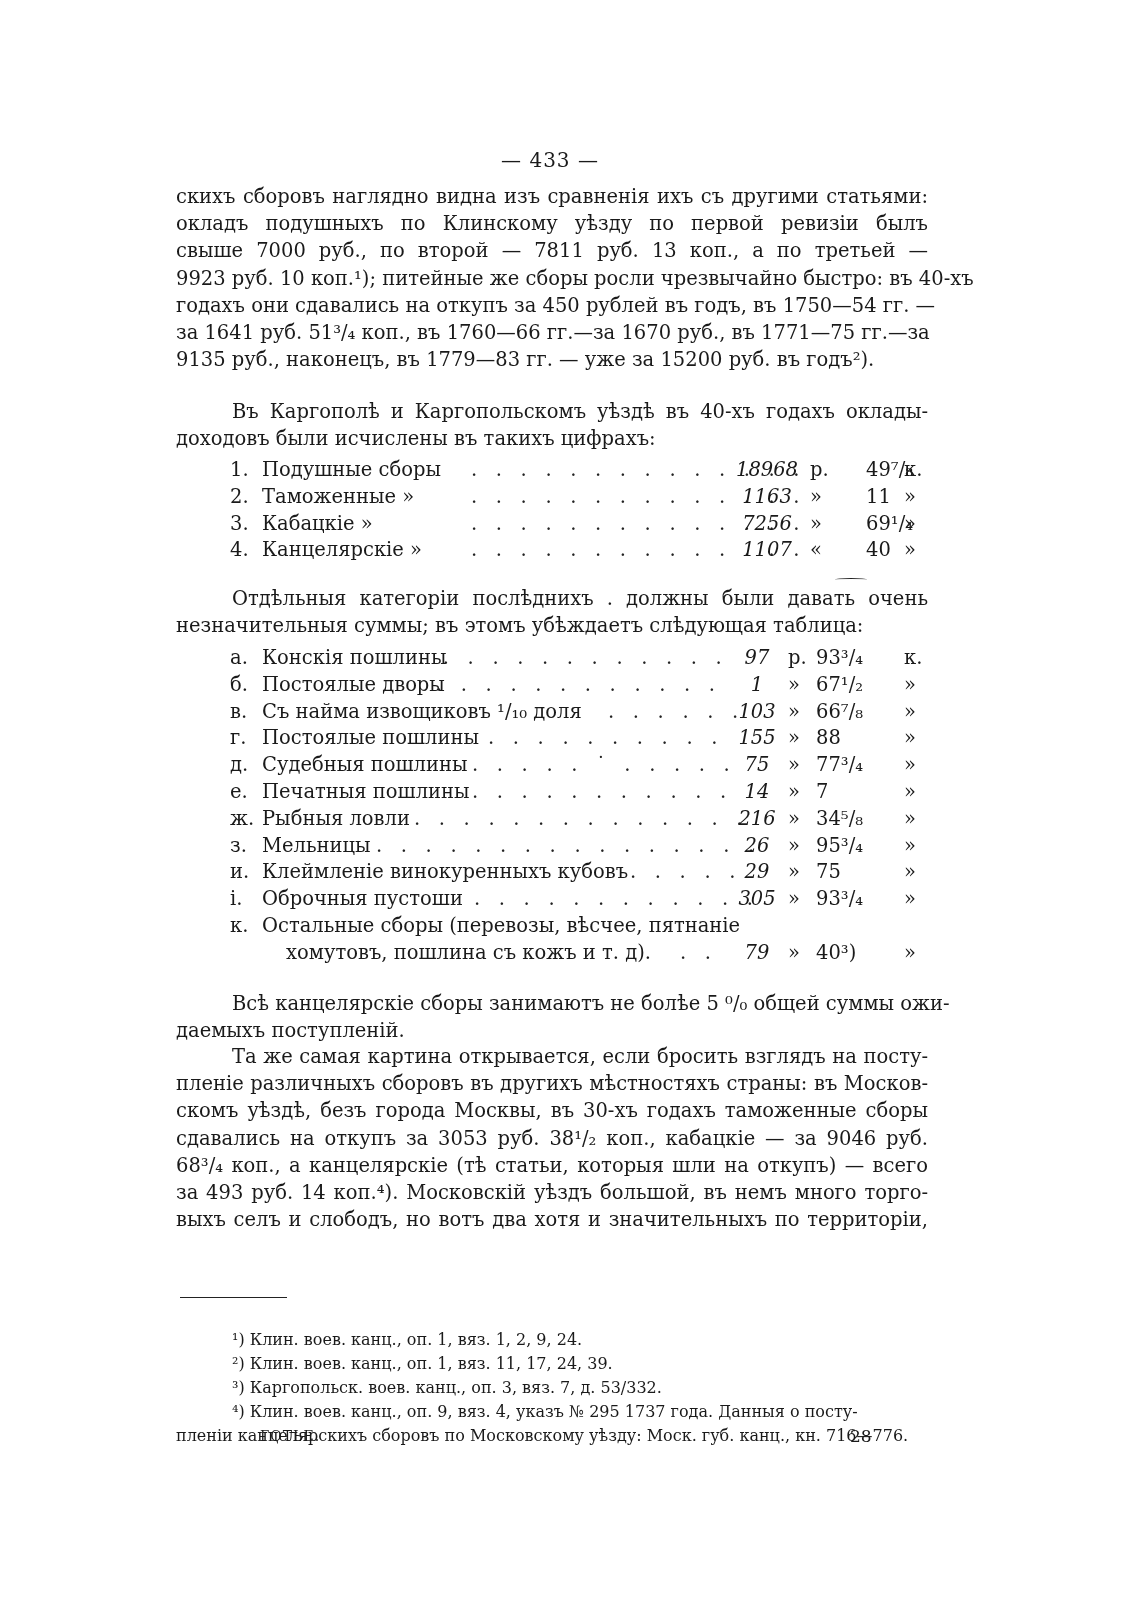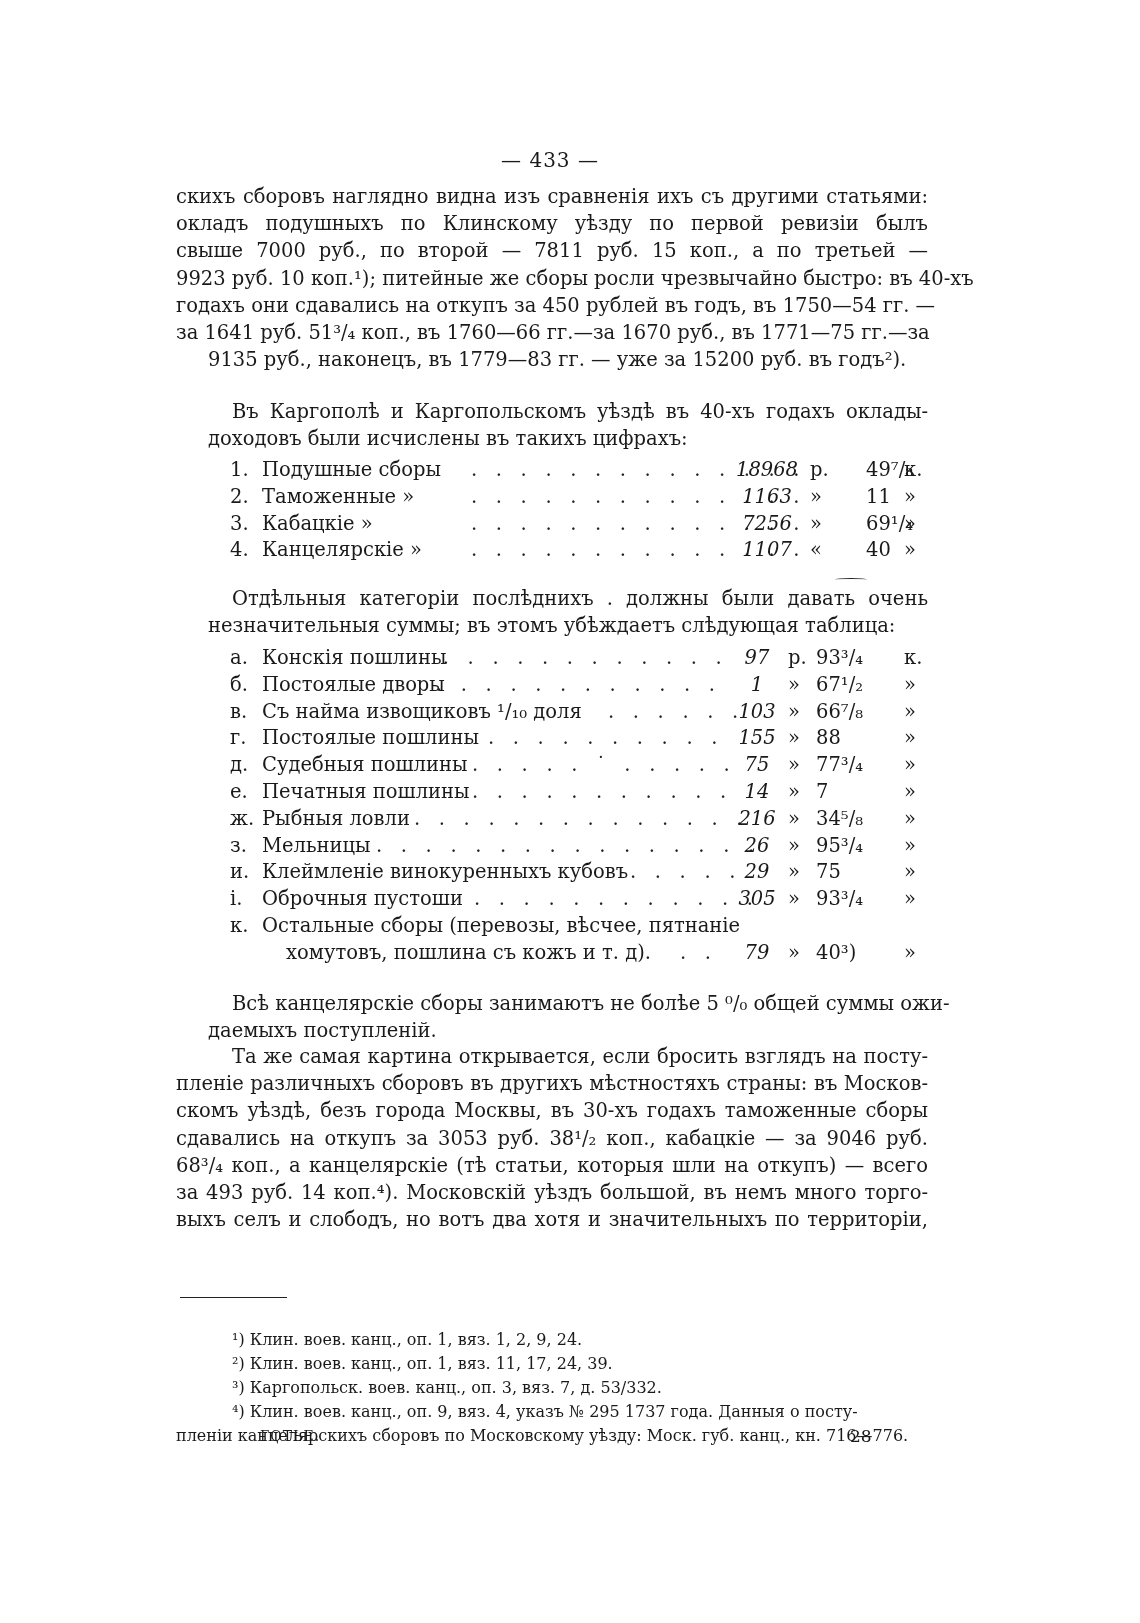--- a/index.html
+++ b/index.html
@@ -14,21 +14,21 @@
     .page { position: absolute; left: 0; top: 0; width: 1140px; height: 1623px; }
     .page-number {
       position: absolute; top: 148px; left: 0; width: 1100px;
       text-align: center; font-size: 20px; letter-spacing: 1px;
     }
     .body-text {
       position: absolute; left: 176px; width: 752px;
       font-size: 19.5px; line-height: 27.2px;
     }
     .line { display: block; white-space: nowrap; text-align: justify; text-align-last: justify; height: 27.2px; }
-    .line.last { text-align-last: left; margin-left: 32px; }
+    .line.last { text-align-last: left; }
     .indent { padding-left: 56px; }
 
     #para1 { top: 183px; }
     #para2 { top: 398px; }
     #para3 { top: 585px; }
     #para4 { top: 990px; }
     #para5 { top: 1043px; }
 
     .table { position: absolute; left: 176px; width: 760px; font-size: 19.5px; }
     #table1 { top: 458px; }
@@ -80,21 +80,21 @@
 </head>
 <body>
 
 <div class="page">
 
   <div class="page-number">— 433 —</div>
 
   <div class="body-text" id="para1">
     <span class="line">скихъ сборовъ  наглядно видна изъ сравненія ихъ съ другими статьями:</span>
     <span class="line">окладъ подушныхъ по Клинскому уѣзду по первой ревизіи былъ</span>
-    <span class="line">свыше 7000 руб., по второй — 7811 руб. 15 коп., а по третьей —</span>
+    <span class="line">свыше 7000 руб., по второй — 7811 руб. 13 коп., а по третьей —</span>
     <span class="line">9923 руб. 10 коп.¹); питейные же сборы росли чрезвычайно быстро: въ 40-хъ</span>
     <span class="line">годахъ они сдавались на откупъ за 450 рублей въ годъ, въ 1750—54 гг. —</span>
     <span class="line">за 1641 руб. 51³/₄ коп., въ 1760—66 гг.—за 1670 руб., въ 1771—75 гг.—за</span>
     <span class="line last">9135 руб., наконецъ, въ 1779—83 гг. — уже за 15200 руб. въ годъ²).</span>
   </div>
 
   <div class="body-text" id="para2">
     <span class="line indent">Въ Каргополѣ и Каргопольскомъ уѣздѣ въ 40-хъ годахъ оклады-</span>
     <span class="line last">доходовъ были исчислены въ такихъ цифрахъ:</span>
   </div>

